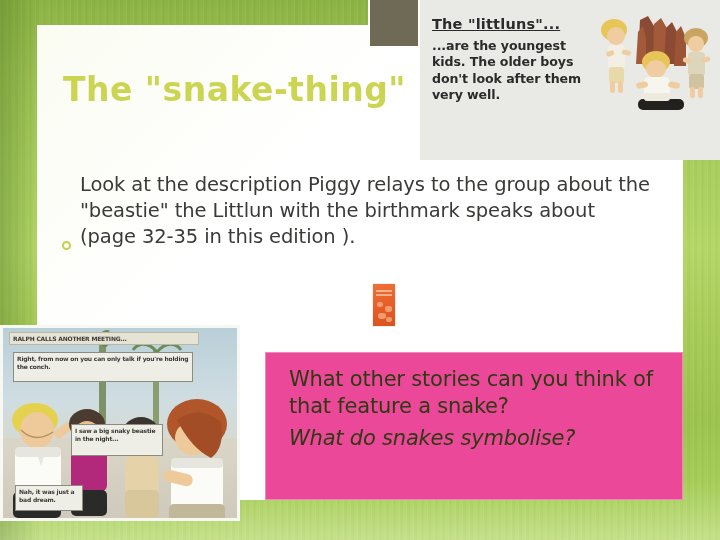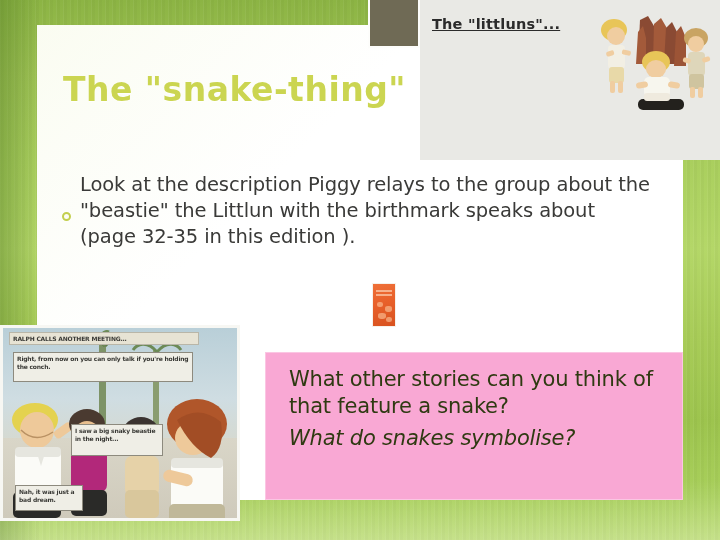--- a/index.html
+++ b/index.html
@@ -88,21 +88,21 @@
     white-space: nowrap;
   }
 
   
   .bullet-row {
     position: absolute;
     left: 62px;
     top: 172px;
     width: 590px;
     display: flex;
-    align-items: center;
+    align-items: flex-end;
   }
   .bullet-mark {
     flex: 0 0 auto;
     width: 9px;
     height: 9px;
     margin-top: 10px;
     margin-right: 9px;
     border-radius: 50%;
     border: 2px solid #c3cf4e;
     background: #fdfdf4;
@@ -258,21 +258,21 @@
   .bubble-2 { left:68px; top:96px; width:92px; height:32px; }
   .bubble-3 { left:12px; top:157px; width:68px; height:26px; }
 
   
   .qbox {
     position: absolute;
     left: 265px;
     top: 352px;
     width: 418px;
     height: 148px;
-    background: #f9a8d4;
+    background: #ec4899;
     box-shadow: 0 0 0 1px rgba(255,255,255,.35) inset;
   }
   .qbox-inner {
     position:absolute;
     left: 24px;
     top: 14px;
     right: 10px;
   }
   .qtext {
     font-family: "DejaVu Sans", sans-serif;
@@ -310,20 +310,21 @@
 
   <div class="bullet-row">
     <span class="bullet-mark"></span>
     <span class="bullet-text">Look at the description Piggy relays to the group about the "beastie" the Littlun with the birthmark speaks about (page 32-35 in this edition    ).</span>
   </div>
 
   <div class="olive-rect"></div>
 
   <div class="littluns-panel">
     <div class="littluns-title">The "littluns"...</div>
+    <div class="littluns-body">...are the youngest kids.  The older boys don't look after them very well.</div>
 
     <svg class="littluns-art" viewBox="0 0 118 120">
 
       <path d="M42 6 L50 2 L56 12 L58 48 L40 48 Z" fill="#8a4a33"></path>
       <path d="M56 10 L63 4 L70 16 L70 48 L55 48 Z" fill="#a35a3a"></path>
       <path d="M68 14 L74 8 L80 20 L80 50 L66 50 Z" fill="#8a4a33"></path>
       <path d="M78 18 L83 12 L88 24 L88 52 L76 52 Z" fill="#9c5436"></path>
       <path d="M40 18 L45 12 L48 24 L48 50 L38 50 Z" fill="#a35a3a"></path>
 
       <ellipse cx="16" cy="16" rx="13" ry="11" fill="#e8c558"></ellipse>

